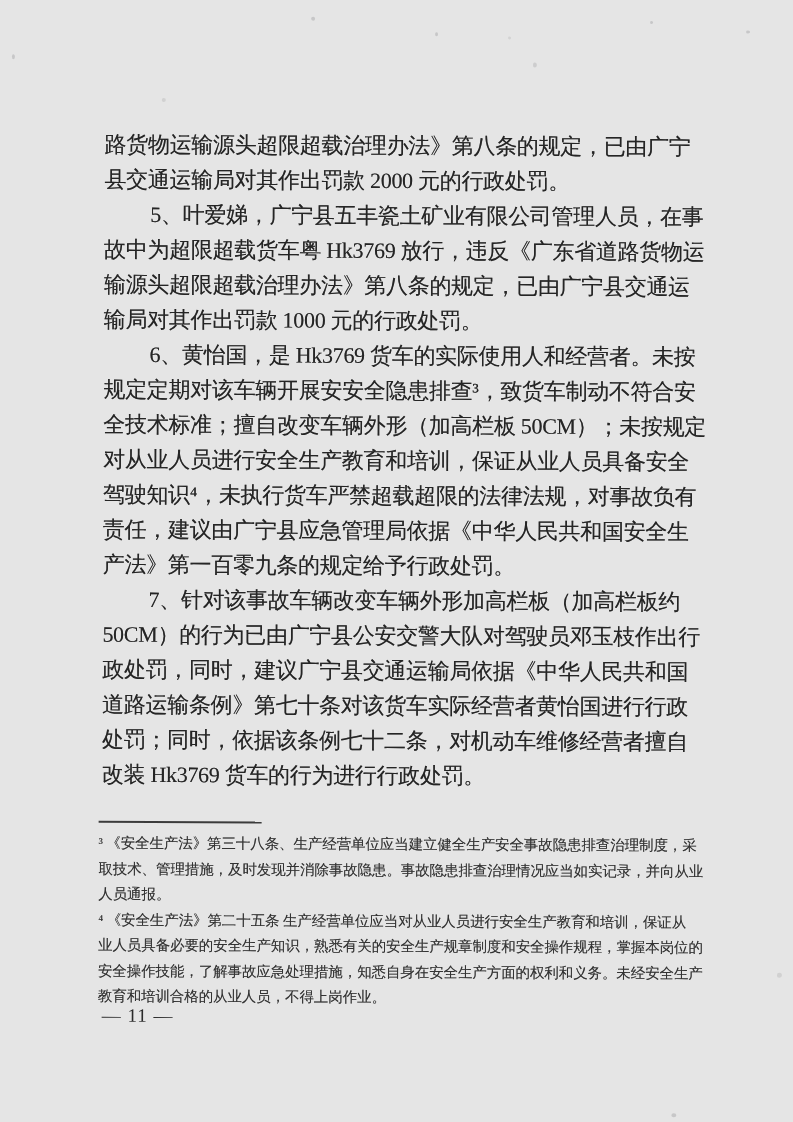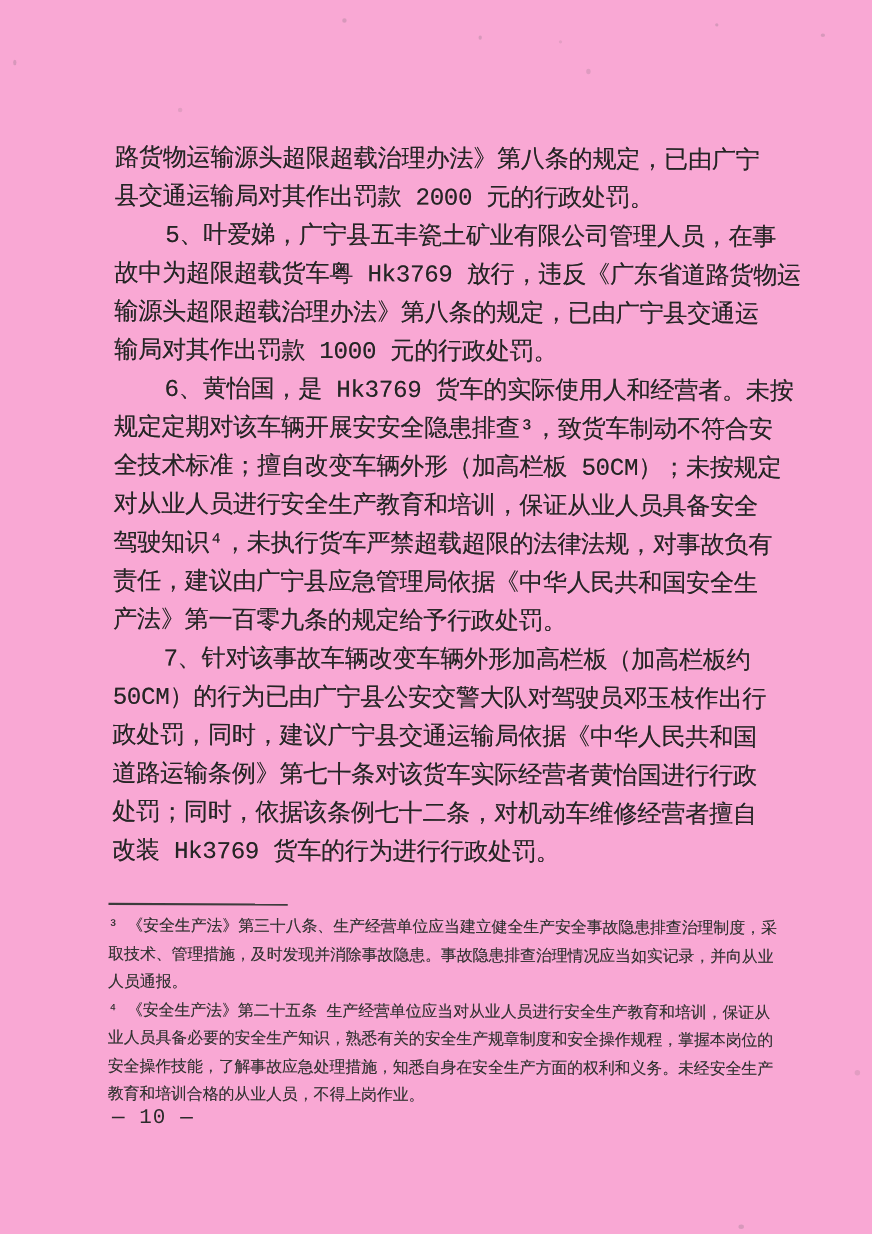--- a/index.html
+++ b/index.html
@@ -4,23 +4,23 @@
 <style>
   html, body {
     margin: 0;
     padding: 0;
     background: #ffffff;
   }
   .page {
     position: relative;
     width: 793px;
     height: 1122px;
-    background: #f9a8d4;
+    background: #e5e5e5;
     overflow: hidden;
-    font-family: Liberation Mono, monospace;
+    font-family: Liberation Serif, serif;
     color: #262626;
   }
   .page-inner {
     position: absolute;
     inset: 0;
     transform: rotate(0.25deg);
     transform-origin: 50% 45%;
   }
   
   .body-text {
@@ -165,16 +165,16 @@
 
         <span class="fn-line">⁴ 《安全生产法》第二十五条 生产经营单位应当对从业人员进行安全生产教育和培训，保证从</span>
 
         <span class="fn-line">业人员具备必要的安全生产知识，熟悉有关的安全生产规章制度和安全操作规程，掌握本岗位的</span>
 
         <span class="fn-line">安全操作技能，了解事故应急处理措施，知悉自身在安全生产方面的权利和义务。未经安全生产</span>
 
         <span class="fn-line">教育和培训合格的从业人员，不得上岗作业。</span>
       </div>
 
-    <div class="page-number">— 10 —</div>
+    <div class="page-number">— 11 —</div>
 
   </div>
 </div>
 
 </body></html>

